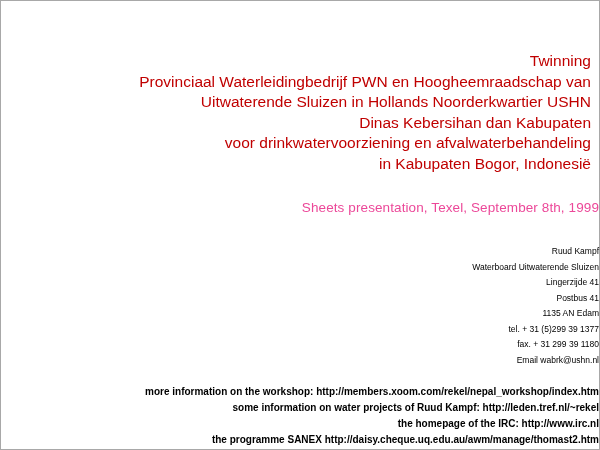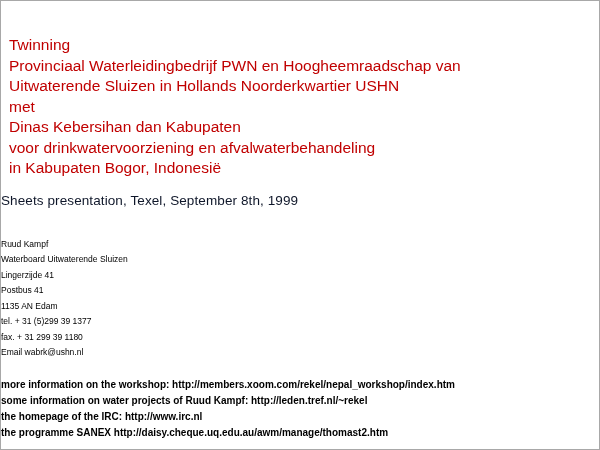--- a/index.html
+++ b/index.html
@@ -18,37 +18,37 @@
     height: 450px;
     box-sizing: border-box;
     border: 1px solid #a8a8a8;
     background: #ffffff;
     position: relative;
   }
   .content {
     position: absolute;
     left: 0;
     right: 0;
-    top: 34px;
-    text-align: left;
+    top: 50px;
+    text-align: right;
   }
   .title-block {
     color: #c00000;
     font-size: 15.5px;
     line-height: 20.5px;
     padding: 0 8px;
   }
   .title-block .line {
     display: block;
     white-space: nowrap;
   }
   .subtitle {
-    color: #0f172a;
+    color: #ec4899;
     font-size: 13.5px;
-    margin-top: 14px;
+    margin-top: 26px;
     letter-spacing: 0.1px;
   }
   .contact {
     margin-top: 29px;
     color: #000000;
     font-size: 8.5px;
     line-height: 15.5px;
   }
   .contact .line {
     display: block;
@@ -69,21 +69,20 @@
 </head>
 <body>
 
 <div class="page">
   <div class="content">
 
     <div class="title-block">
       <span class="line">Twinning</span>
       <span class="line">Provinciaal Waterleidingbedrijf PWN en Hoogheemraadschap van</span>
       <span class="line">Uitwaterende Sluizen in Hollands Noorderkwartier USHN</span>
-      <span class="line">met</span>
       <span class="line">Dinas Kebersihan dan Kabupaten</span>
       <span class="line">voor drinkwatervoorziening en afvalwaterbehandeling</span>
       <span class="line">in Kabupaten Bogor, Indonesië</span>
     </div>
 
     <div class="subtitle">Sheets presentation, Texel, September 8th, 1999</div>
 
     <div class="contact">
       <span class="line">Ruud Kampf</span>
       <span class="line">Waterboard Uitwaterende Sluizen</span>

